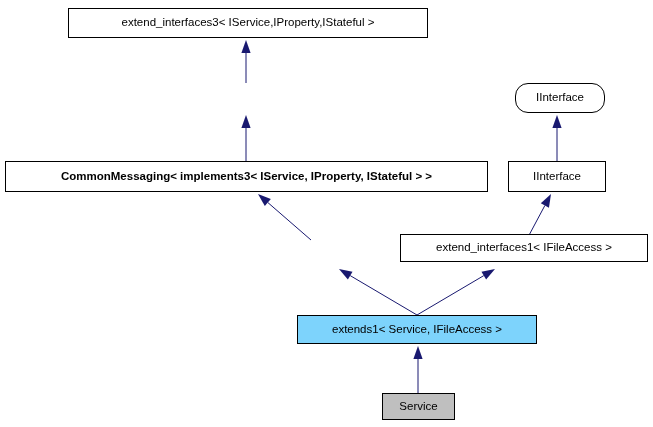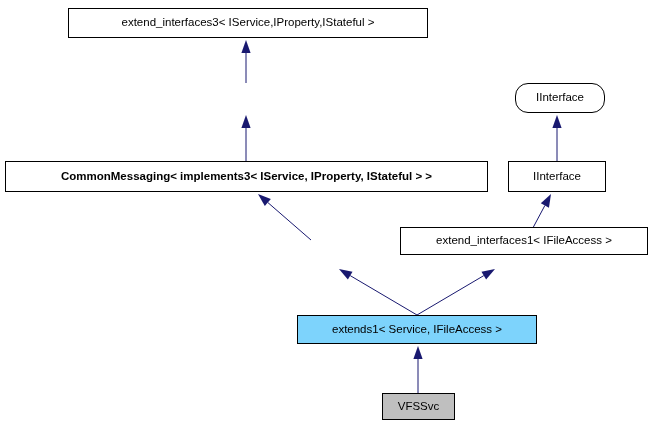--- a/index.html
+++ b/index.html
@@ -89,22 +89,22 @@
     </div>
     <div class="node" style="left: 515px; top: 83px; width: 90px; height: 30px; border-color: rgb(0, 0, 0); background: rgb(255, 255, 255); color: rgb(0, 0, 0); border-radius: 13px;">
       <span class="node-label">IInterface</span>
     </div>
     <div class="node" style="left: 5px; top: 161px; width: 483px; height: 31px; border-color: rgb(0, 0, 0); background: rgb(255, 255, 255); color: rgb(0, 0, 0); font-weight: bold;">
       <span class="node-label">CommonMessaging&lt; implements3&lt; IService, IProperty, IStateful &gt; &gt;</span>
     </div>
     <div class="node" style="left: 508px; top: 161px; width: 98px; height: 31px; border-color: rgb(0, 0, 0); background: rgb(255, 255, 255); color: rgb(0, 0, 0);">
       <span class="node-label">IInterface</span>
     </div>
-    <div class="node" style="left: 400px; top: 227px; width: 248px; height: 28px; border-color: rgb(0, 0, 0); background: rgb(255, 255, 255); color: rgb(0, 0, 0);">
+    <div class="node" style="left: 400px; top: 234px; width: 248px; height: 28px; border-color: rgb(0, 0, 0); background: rgb(255, 255, 255); color: rgb(0, 0, 0);">
       <span class="node-label">extend_interfaces1&lt; IFileAccess &gt;</span>
     </div>
     <div class="node" style="left: 297px; top: 315px; width: 240px; height: 29px; border-color: rgb(0, 0, 0); background: #7dd3fc; color: rgb(0, 0, 0);">
       <span class="node-label">extends1&lt; Service, IFileAccess &gt;</span>
     </div>
     <div class="node current" style="left: 382px; top: 393px; width: 73px; height: 27px; border-color: rgb(0, 0, 0); background: rgb(191, 191, 191); color: rgb(0, 0, 0);">
-      <span class="node-label">VFSSvc</span>
+      <span class="node-label">Service</span>
     </div>
   </div>
 
 </body></html>

